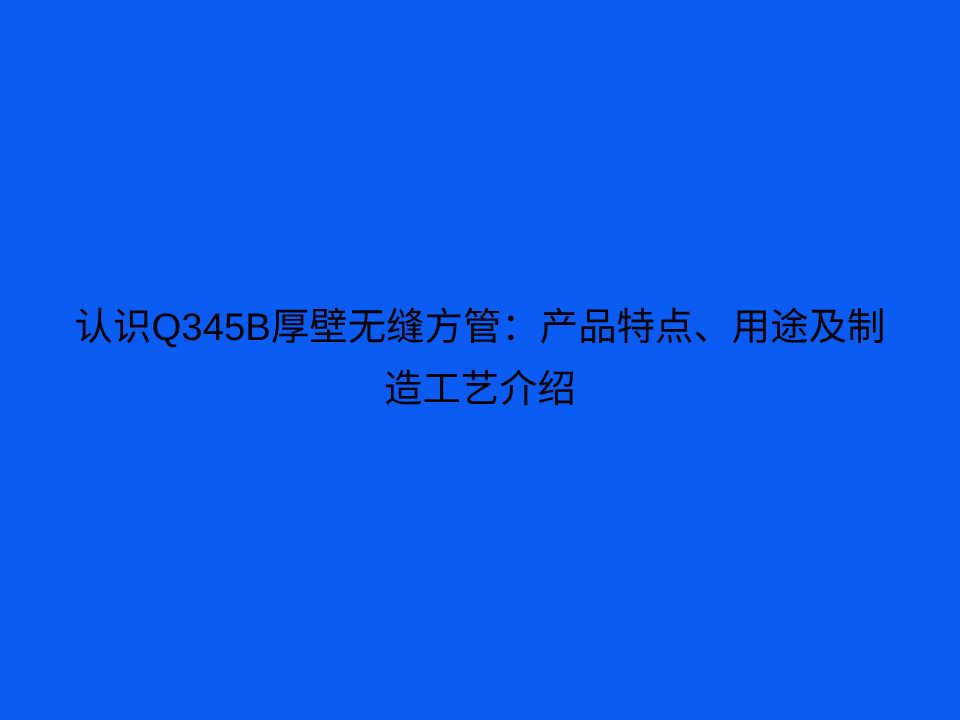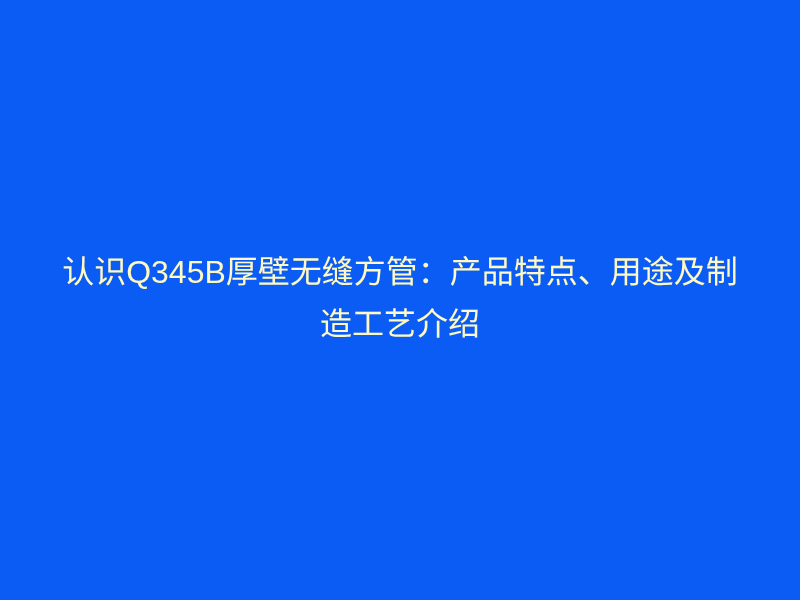--- a/index.html
+++ b/index.html
@@ -35,21 +35,21 @@
     transform: translateY(-2px);
   }
 
   .banner-title {
     margin: 0;
     padding: 0;
     font-family: "Liberation Sans", "DejaVu Sans", sans-serif;
     font-size: 32px;
     font-weight: 400;
     line-height: 52px;
-    color: #fef9c3;
+    color: #000000;
     text-align: center;
     letter-spacing: 0px;
     word-break: break-word;
     -webkit-font-smoothing: antialiased;
   }
 </style>
 </head>
 <body>
 
 <div class="banner">

